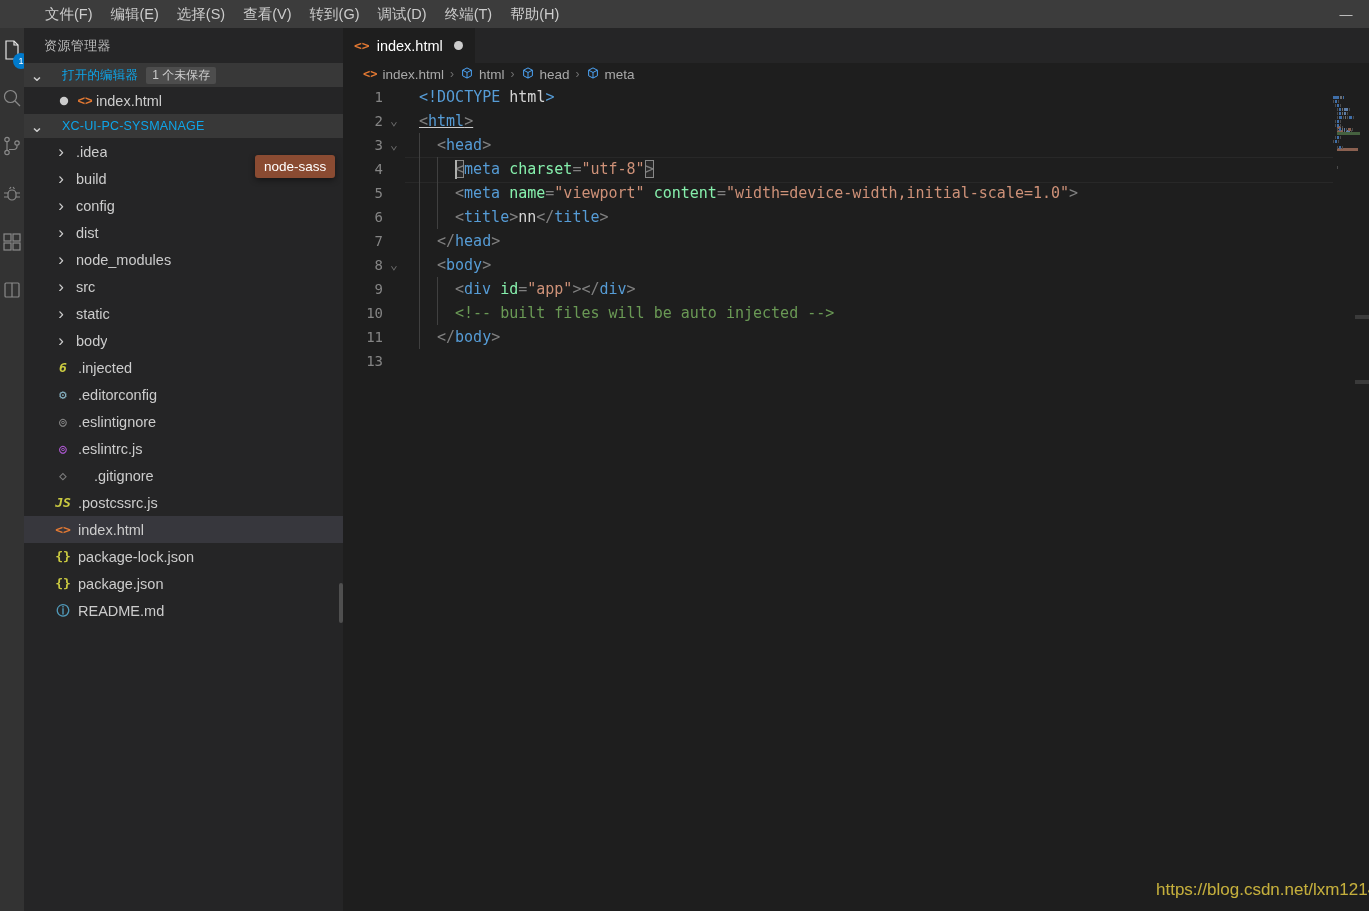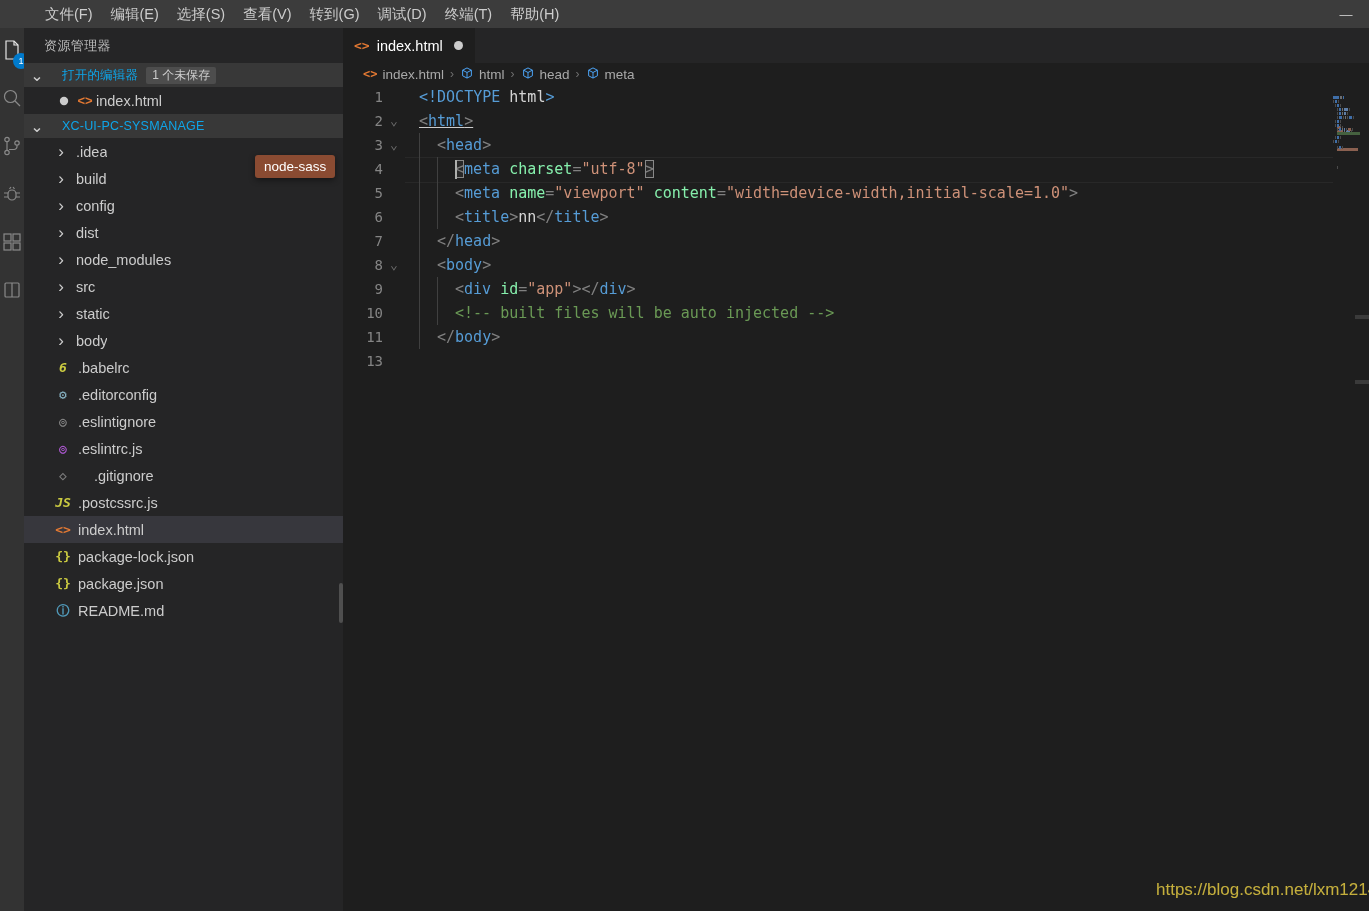--- a/index.html
+++ b/index.html
@@ -368,21 +368,21 @@
           <span class="label" style="margin-left: 6px;">static</span>
         </div>
         <div class="tree-row">
           <span class="indent"></span>
           <span class="chev" style="font-size: 17px;">›</span>
           <span class="label" style="margin-left: 6px;">body</span>
         </div>
         <div class="tree-row">
           <span class="indent"></span>
           <span class="ficon" style="color: rgb(203, 203, 65); font-family: &quot;DejaVu Sans Mono&quot;, monospace; font-style: italic;">6</span>
-          <span class="label" style="margin-left: 4px;">.babelrc</span>
+          <span class="label" style="margin-left: 4px;">.injected</span>
         </div>
         <div class="tree-row">
           <span class="indent"></span>
           <span class="ficon" style="color: rgb(139, 183, 200); font-family: &quot;DejaVu Sans Mono&quot;, monospace;">⚙</span>
           <span class="label" style="margin-left: 4px;">.editorconfig</span>
         </div>
         <div class="tree-row">
           <span class="indent"></span>
           <span class="ficon" style="color: rgb(138, 138, 138); font-family: &quot;DejaVu Sans Mono&quot;, monospace;">◎</span>
           <span class="label" style="margin-left: 4px;">.eslintignore</span>

